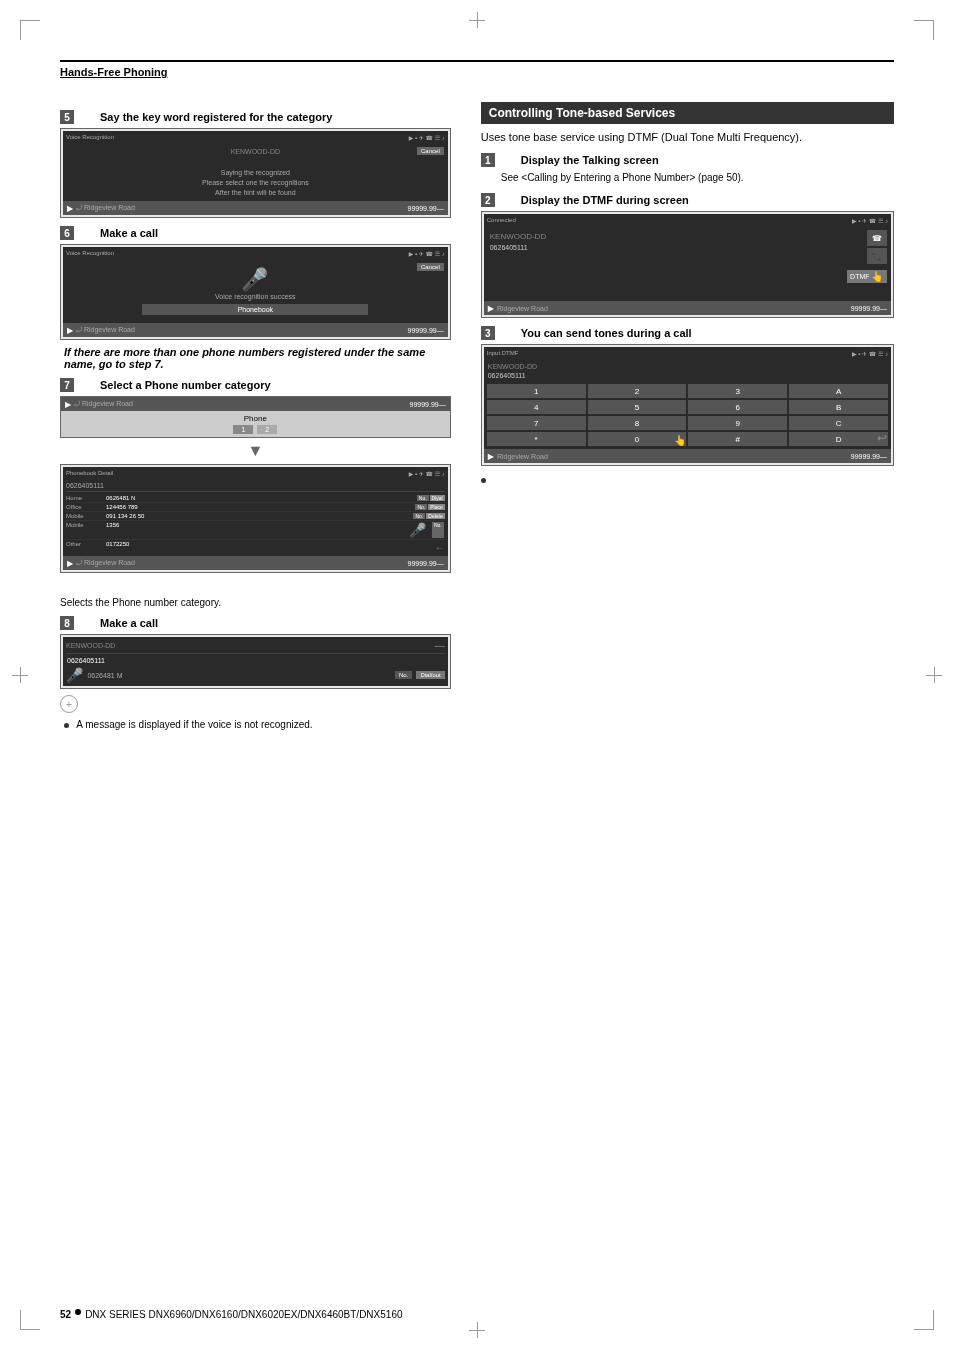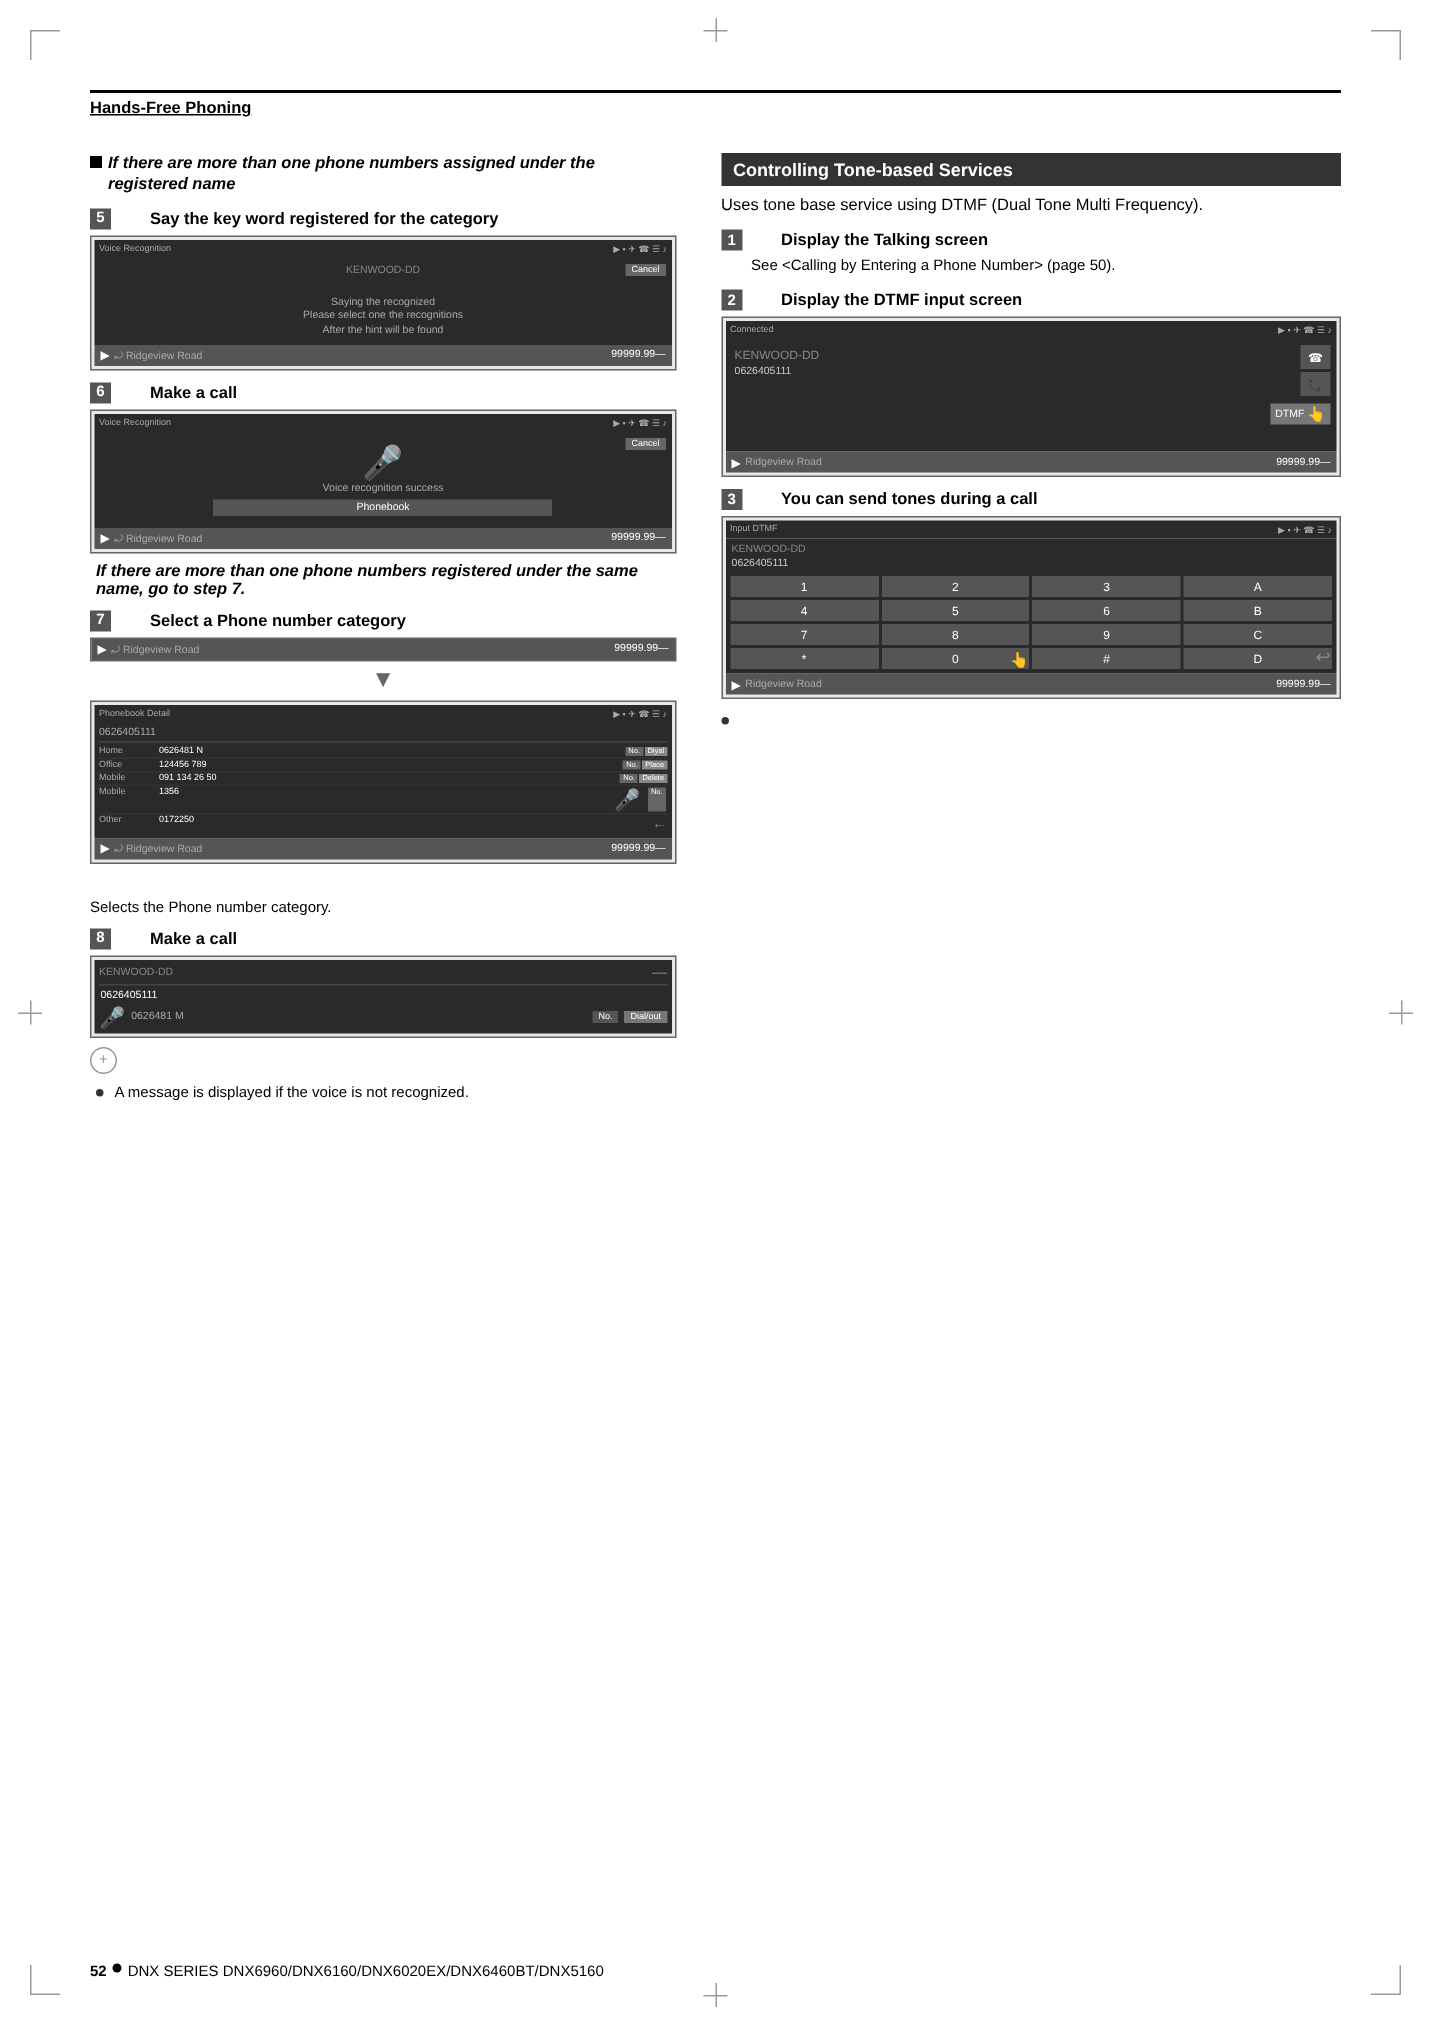--- a/index.html
+++ b/index.html
@@ -284,26 +284,20 @@
 
 <div class="page-content">
 
   <div class="header-line"></div>
   <div class="header-title">Hands-Free Phoning</div>
 
   <div class="two-col">
 
     <div class="left-col">
 
-      <div class="section-note">
-        <span class="bullet-sq"></span>
-        <span class="section-note-text">
-          <span>If there are more than one phone numbers assigned under the registered name</span>
-        </span>
-      </div>
 
       <div class="step-label">
         <div class="step-num">5</div>
         <span class="step-text">Say the key word registered for the category</span>
       </div>
 
       <div class="screen-mock">
         <div class="top-screen-bar">
           <span>Voice Recognition</span>
           <span>▶ ▪ ✈ ☎ ☰ ♪</span>
@@ -359,20 +353,27 @@
         <div class="step-num">7</div>
         <span class="step-text">Select a Phone number category</span>
       </div>
 
       <div style="border:1px solid #666; margin-bottom:2px;">
         <div class="nav-bar">
           <span class="nav-arrow">▶</span>
           <span style="color:#aaa; font-size:7px;">⤾ Ridgeview Road</span>
           <span style="color:#fff; font-size:7px; margin-left:auto;">99999.99—</span>
         </div>
+        <div style="background:#ccc; padding:3px; text-align:center; font-size:8px;">
+          <div style="font-size:8px;">Phone</div>
+          <div style="display:flex; justify-content:center; gap:4px; margin-top:2px;">
+            <div style="background:#888; color:#fff; padding:1px 8px; font-size:7px;">1</div>
+            <div style="background:#aaa; color:#fff; padding:1px 8px; font-size:7px;">2</div>
+          </div>
+        </div>
       </div>
 
       <div class="arrow-connector">▼</div>
 
       <div class="screen-mock">
         <div class="top-screen-bar">
           <span>Phonebook Detail</span>
           <span>▶ ▪ ✈ ☎ ☰ ♪</span>
         </div>
         <div style="background:#2a2a2a; padding:3px; position:relative;">
@@ -459,21 +460,21 @@
         <div class="right-desc">Uses tone base service using DTMF (Dual Tone Multi Frequency).</div>
 
         <div class="step-label">
           <div class="step-num">1</div>
           <span class="step-text">Display the Talking screen</span>
         </div>
         <div style="font-size:10px; margin-left:20px; margin-bottom:6px; line-height:1.4;">See &lt;Calling by Entering a Phone Number&gt; (page 50).</div>
 
         <div class="step-label">
           <div class="step-num">2</div>
-          <span class="step-text">Display the DTMF input screen</span>
+          <span class="step-text">Display the DTMF during screen</span>
         </div>
 
         <div class="screen-mock">
           <div class="top-screen-bar">
             <span>Connected</span>
             <span>▶ ▪ ✈ ☎ ☰ ♪</span>
           </div>
           <div style="background:#2a2a2a; padding:4px; position:relative; min-height:75px;">
             <div style="color:#888; font-size:8px; padding:2px;">KENWOOD-DD</div>
             <div style="color:#ccc; font-size:7px; padding:1px 2px;">0626405111</div>

